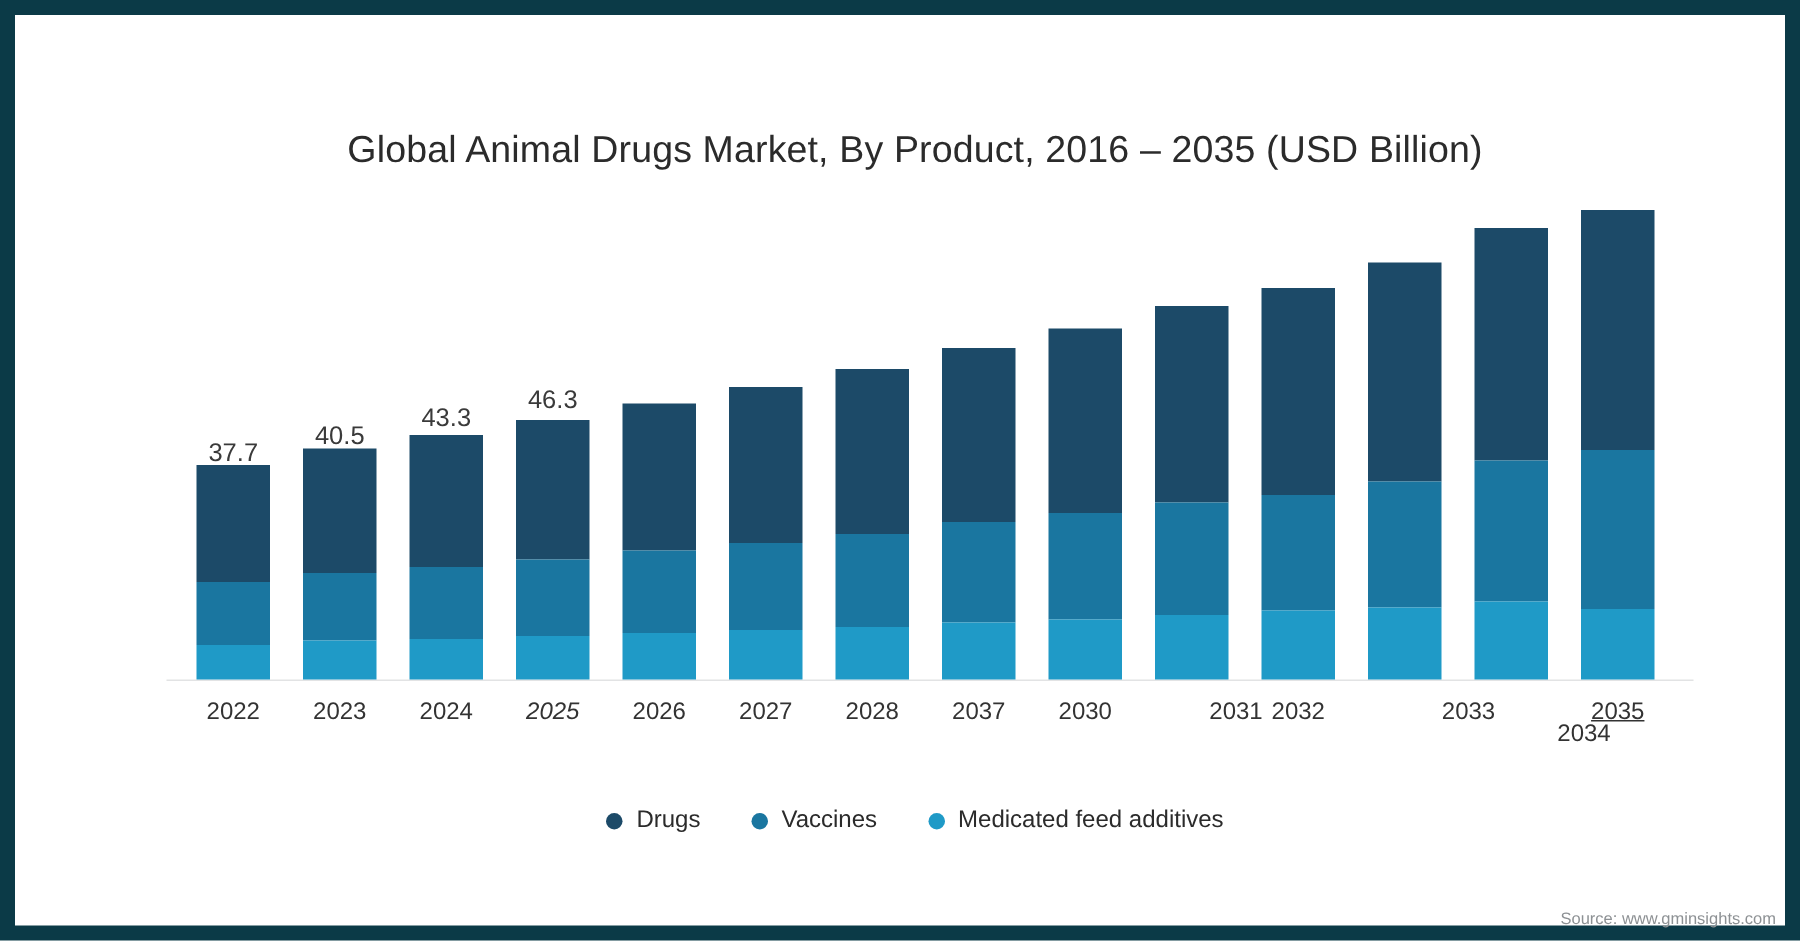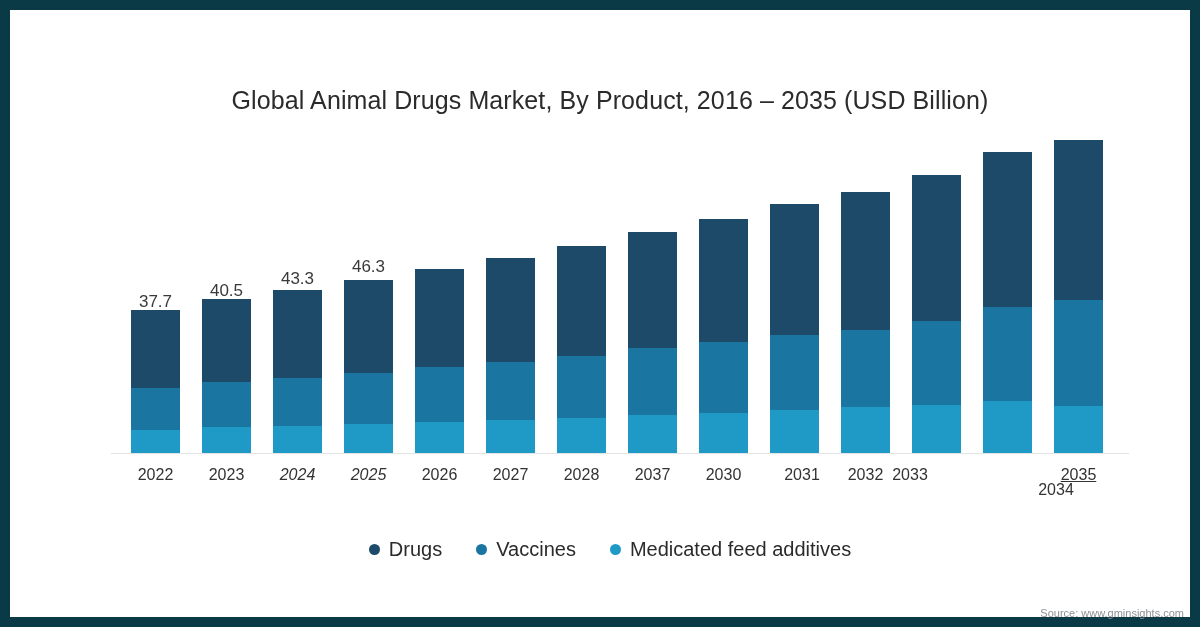--- a/index.html
+++ b/index.html
@@ -112,21 +112,21 @@
   }
 
   .legend-dot {
     width: 11px;
     height: 11px;
     border-radius: 50%;
     display: block;
   }
 
   .legend-text {
-    font-size: 20px;
+    font-size: 16px;
     color: #2b2b2b;
     white-space: nowrap;
   }
 
   .source {
     position: absolute;
     right: 16px;
     bottom: 8px;
     font-size: 11px;
     color: #8d9194;
@@ -156,21 +156,21 @@
           <div class="seg additives" style="height: 26px; background: rgb(31, 154, 199);"></div>
         </div>
         <div class="bar-label" style="left: 161.5px; top: 261px;">40.5</div>
         <div class="tick-label" style="left: 161.5px;">2023</div>
         <div class="bar-stack" style="left: 253px; bottom: 174px;">
           <div class="seg drugs" style="height: 88px; background: rgb(28, 74, 104);"></div>
           <div class="seg vaccines" style="height: 48px; background: rgb(26, 118, 160);"></div>
           <div class="seg additives" style="height: 27px; background: rgb(31, 154, 199);"></div>
         </div>
         <div class="bar-label" style="left: 232.5px; top: 249px;">43.3</div>
-        <div class="tick-label" style="left: 232.5px; font-style: italic;">2024</div>
+        <div class="tick-label" style="left: 232.5px;">2024</div>
         <div class="bar-stack" style="left: 324px; bottom: 174px;">
           <div class="seg drugs" style="height: 93px; background: rgb(28, 74, 104);"></div>
           <div class="seg vaccines" style="height: 51px; background: rgb(26, 118, 160);"></div>
           <div class="seg additives" style="height: 29px; background: rgb(31, 154, 199);"></div>
         </div>
         <div class="bar-label" style="left: 303.5px; top: 237px;">46.3</div>
         <div class="tick-label" style="left: 303.5px; font-style: italic;">2025</div>
         <div class="bar-stack" style="left: 395px; bottom: 174px;">
           <div class="seg drugs" style="height: 98px; background: rgb(28, 74, 104);"></div>
           <div class="seg vaccines" style="height: 55px; background: rgb(26, 118, 160);"></div>
@@ -199,33 +199,33 @@
           <div class="seg drugs" style="height: 123px; background: rgb(28, 74, 104);"></div>
           <div class="seg vaccines" style="height: 71px; background: rgb(26, 118, 160);"></div>
           <div class="seg additives" style="height: 40px; background: rgb(31, 154, 199);"></div>
         </div>
         <div class="tick-label" style="left: 658.5px;">2030</div>
         <div class="bar-stack" style="left: 750px; bottom: 174px;">
           <div class="seg drugs" style="height: 131px; background: rgb(28, 74, 104);"></div>
           <div class="seg vaccines" style="height: 75px; background: rgb(26, 118, 160);"></div>
           <div class="seg additives" style="height: 43px; background: rgb(31, 154, 199);"></div>
         </div>
-        <div class="tick-label" style="left: 737px;">2031</div>
+        <div class="tick-label" style="left: 759px;">2031</div>
         <div class="bar-stack" style="left: 821px; bottom: 174px;">
           <div class="seg drugs" style="height: 138px; background: rgb(28, 74, 104);"></div>
           <div class="seg vaccines" style="height: 77px; background: rgb(26, 118, 160);"></div>
           <div class="seg additives" style="height: 46px; background: rgb(31, 154, 199);"></div>
         </div>
         <div class="tick-label" style="left: 800.5px;">2032</div>
         <div class="bar-stack" style="left: 892px; bottom: 174px;">
           <div class="seg drugs" style="height: 146px; background: rgb(28, 74, 104);"></div>
           <div class="seg vaccines" style="height: 84px; background: rgb(26, 118, 160);"></div>
           <div class="seg additives" style="height: 48px; background: rgb(31, 154, 199);"></div>
         </div>
-        <div class="tick-label" style="left: 845px;">2033</div>
+        <div class="tick-label" style="left: 914px;">2033</div>
         <div class="bar-stack" style="left: 963px; bottom: 174px;">
           <div class="seg drugs" style="height: 155px; background: rgb(28, 74, 104);"></div>
           <div class="seg vaccines" style="height: 94px; background: rgb(26, 118, 160);"></div>
           <div class="seg additives" style="height: 52px; background: rgb(31, 154, 199);"></div>
         </div>
         <div class="tick-label" style="left: 991px; margin-top: 15px;">2034</div>
         <div class="bar-stack" style="left: 1034px; bottom: 174px;">
           <div class="seg drugs" style="height: 160px; background: rgb(28, 74, 104);"></div>
           <div class="seg vaccines" style="height: 106px; background: rgb(26, 118, 160);"></div>
           <div class="seg additives" style="height: 47px; background: rgb(31, 154, 199);"></div>

